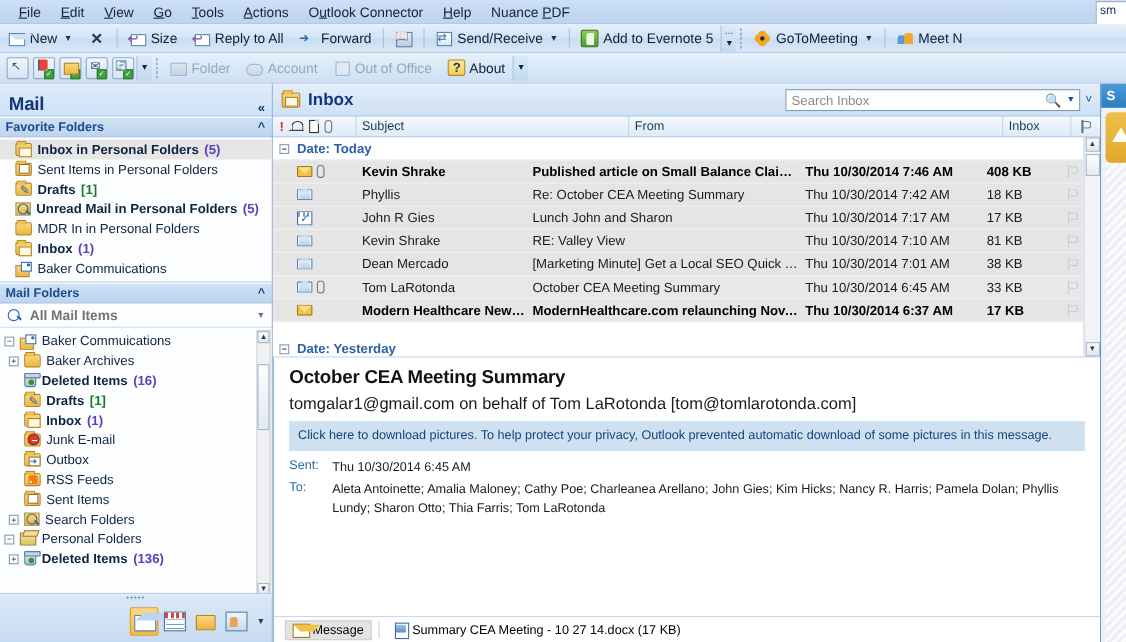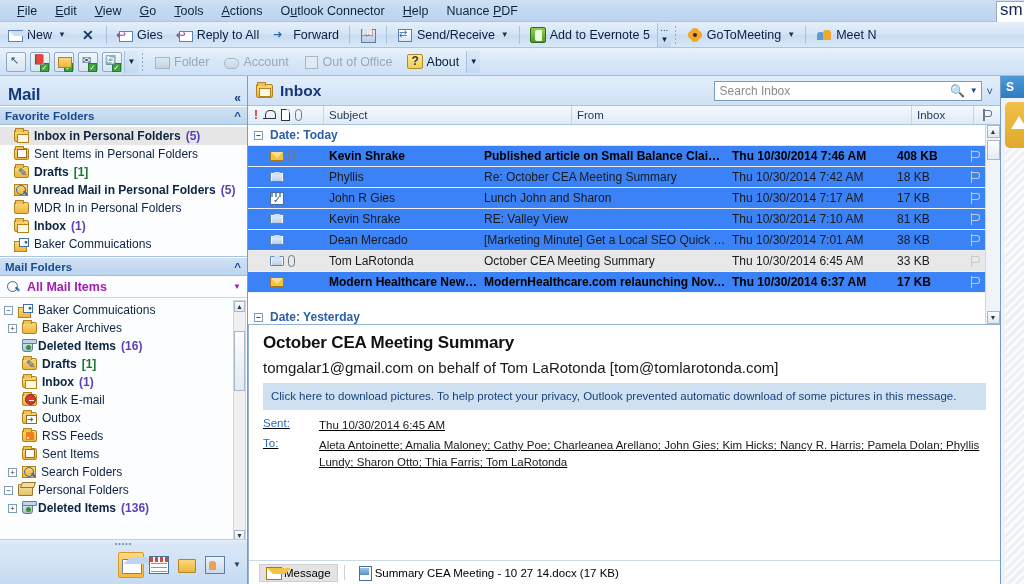--- a/index.html
+++ b/index.html
@@ -24,21 +24,21 @@
   }
   .menubar .mi {
     padding: 2px 9px; font-size: 12.5px; color: #10243e; cursor: default;
     white-space: nowrap;
   }
   .mi u { text-decoration: underline; }
   .topright-stub {
     position: absolute; right: 0px; top: 1px;
     width: 28px; height: 30px; background:#ffffff;
     border:1px solid #9ab; border-right:none;
-    font-size: 17px; color:#102a54; padding-left:3px; overflow:hidden;
+    font-size: 11px; color:#102a54; padding-left:3px; overflow:hidden;
     line-height:16px;
   }
 
   
   .toolbar1 {
     height: 26px; flex: 0 0 26px;
     background: linear-gradient(180deg,#e5eff9 0%,#d4e5f6 45%,#c9ddf2 55%,#d7e8f8 100%);
     border-bottom: 1px solid #a9c5e4;
     display: flex; align-items: center; position: relative;
   }
@@ -102,21 +102,21 @@
     padding-left:14px; font-size:12px; color:#0d2440; white-space:nowrap; cursor:default;
   }
   .fav-item.sel { background:#e6e6e6; }
   .cnt-blue { color:#5c3fb8; }
   .cnt-green { color:#1a7a2a; }
   .b { font-weight:bold; }
 
   .mf-wrap { flex:1 1 auto; display:flex; flex-direction:column; min-height:0; }
   .allmail {
     height:22px; flex:0 0 22px; display:flex; align-items:center; gap:6px;
-    padding:0 6px 0 6px; font-size:12.5px; font-weight:bold; color:#a21caf;
+    padding:0 6px 0 6px; font-size:12.5px; font-weight:bold; color:#737373;
     background:#fbfdff; border-bottom:1px solid #c6d9ec;
   }
   .tree {
     flex:1 1 auto; background:#fbfdff; overflow:hidden; position:relative;
     padding-top:3px;
   }
   .tree-item { height:18px; padding-left:4px; }
   .expander {
     width:9px; height:9px; border:1px solid #7f9db9; background:#fff;
     font-size:8px; line-height:7px; text-align:center; color:#333; flex:0 0 9px;
@@ -188,21 +188,21 @@
   .listwrap { flex:0 0 200px; height:200px; display:flex; background:#fff;
     border-bottom:1px solid #93b2d4; min-height:0; }
   .rows { flex:1 1 auto; min-width:0; overflow:hidden; }
   .grouphdr {
     height:21px; display:flex; align-items:center; gap:7px; padding-left:6px;
     font-size:12px; font-weight:bold; color:#2b5fa8;
     background:#fff; border-bottom:1px solid #dbe6f1;
   }
   .grouphdr .expander { border-color:#7f9db9; }
   .row { height:21px; display:flex; align-items:center; font-size:12px; color:#1a1a1a;
-    border-bottom:1px solid #eef2f6; background:#3b82f6; cursor:default; }
+    border-bottom:1px solid #eef2f6; background:#e5e5e5; cursor:default; }
   .row.sel { background:#e8e8e8; }
   .row.unread { font-weight:bold; color:#000; }
   .cell { padding-left:5px; overflow:hidden; white-space:nowrap; text-overflow:ellipsis; }
   .cell.icons { width:76px; flex:0 0 76px; display:flex; align-items:center; gap:4px;
       padding-left:22px; }
   .cell.from { flex:1 1 auto; min-width:0; }
   .cell.subject { width:248px; flex:0 0 248px; }
   .cell.received { width:170px; flex:0 0 170px; }
   .cell.size { width:62px; flex:0 0 62px; padding-right:8px; padding-left:0; }
   .cell.flag { width:26px; flex:0 0 26px; display:flex; align-items:center; justify-content:center; }
@@ -218,21 +218,21 @@
 
   
   .readpane { flex:1 1 auto; background:#fff; display:flex; flex-direction:column;
     min-height:0; overflow:hidden; border-left:1px solid #93b2d4; }
   .rp-inner { padding:8px 14px 0 14px; flex:1 1 auto; overflow:hidden; }
   .rp-subject { font-size:17px; font-weight:bold; color:#111; margin-bottom:6px; letter-spacing:-0.2px;}
   .rp-from { font-size:15px; color:#1a1a1a; margin-bottom:7px; }
   .rp-notice { background:#cfe0f1; color:#18427c; font-size:11.5px;
     padding:4px 7px; line-height:1.45; border:1px solid #cfe0f1; }
   .rp-fields { margin-top:7px; font-size:11.5px; display:flex; flex-direction:column; gap:4px; }
-  .rp-fieldrow { display:flex; gap:22px;text-decoration:underline; }
+  .rp-fieldrow { display:flex; gap:5px; }
   .rp-label { color:#2b6cb0; width:34px; flex:0 0 34px; }
   .rp-val { color:#1a1a1a; line-height:1.45; }
   .rp-attbar { flex:0 0 24px; height:24px; display:flex; align-items:center; gap:0;
     padding-left:10px; font-size:11.5px; border-top:1px solid #c9d9e8; background:#fff; }
   .att-tab { display:flex; align-items:center; gap:4px; padding:2px 6px;
     background:#e3e3e3; border:1px solid #cfcfcf; }
   .att-sep { width:1px; height:15px; background:#c6d2de; margin:0 6px; }
   .att-item { display:flex; align-items:center; gap:4px; padding:2px 6px; border:1px solid transparent; }
 
   
@@ -444,21 +444,21 @@
       <span class="ti ti-new"></span>
       <span>New</span>
       <span class="tb-caret">▼</span>
     </div>
     <div class="tb-btn">
       <span class="ti ti-x">✕</span>
     </div>
     <div class="tb-sep"></div>
     <div class="tb-btn">
       <span class="ti ti-reply"></span>
-      <span>Gies</span>
+      <span>Size</span>
     </div>
     <div class="tb-btn">
       <span class="ti ti-reply"></span>
       <span>Reply to All</span>
     </div>
     <div class="tb-btn">
       <span class="ti ti-fwd"></span>
       <span>Forward</span>
     </div>
     <div class="tb-sep"></div>

